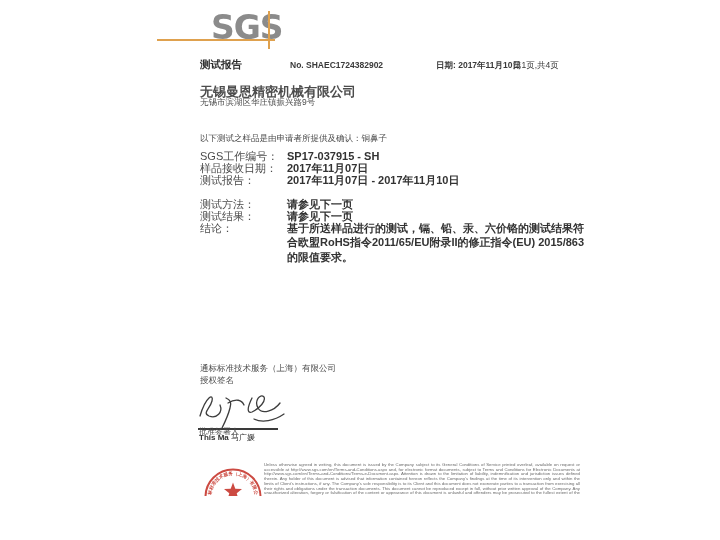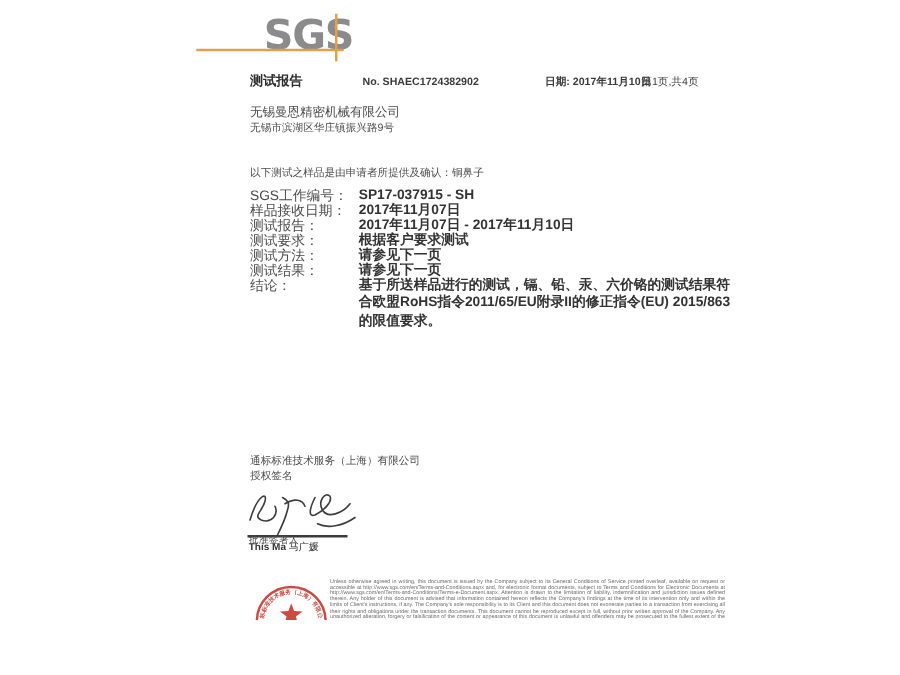--- a/index.html
+++ b/index.html
@@ -12,21 +12,21 @@
             font-family:"DejaVu Sans","Liberation Sans",sans-serif;}
   .crop-h{left:157px;top:39px;width:118px;height:1.5px;background:#dfa14e;}
   .crop-v{left:268px;top:11px;width:1.5px;height:38px;background:#dfa14e;}
 
   
   .rpt-title{left:200px;top:58px;font-size:10.5px;font-weight:bold;color:#2e2e2e;}
   .rpt-no{left:290px;top:60px;font-size:8.5px;font-weight:bold;color:#3a3a3a;text-align:center;}
   .rpt-date{left:436px;top:60px;font-size:8.5px;color:#3a3a3a;font-weight:bold;}
   .rpt-page{left:513px;top:60px;font-size:8.5px;color:#3a3a3a;}
 
-  .appl-name{left:200px;top:83px;font-size:10px;color:#4c4c4c;}
+  .appl-name{left:200px;top:83px;font-size:13px;color:#4c4c4c;font-weight:bold;}
   .appl-addr{left:200px;top:97px;font-size:8.5px;color:#4c4c4c;}
 
   .sample-line{left:200px;top:133px;font-size:8.5px;color:#4c4c4c;}
 
   .frow{position:absolute;left:200px;width:390px;display:flex;font-size:11px;color:#4c4c4c;}
   .frow .lbl{flex:0 0 87px;}
   .frow .val{flex:1;color:#333;font-weight:600;max-width:310px;line-height:1.3;}
 
   .sig-co{left:200px;top:363px;font-size:8.5px;color:#4c4c4c;}
   .sig-auth{left:200px;top:375px;font-size:8.5px;color:#4c4c4c;}
@@ -77,24 +77,20 @@
     <span class="lbl">SGS工作编号：</span>
     <span class="val">SP17-037915 - SH</span>
   </div>
   <div class="frow" style="top:161px">
     <span class="lbl">样品接收日期：</span>
     <span class="val">2017年11月07日</span>
   </div>
   <div class="frow" style="top:173px">
     <span class="lbl">测试报告：</span>
     <span class="val">2017年11月07日 - 2017年11月10日</span>
-  </div>
-  <div class="frow" style="top:185px">
-    <span class="lbl">测试要求：</span>
-    <span class="val">根据客户要求测试</span>
   </div>
   <div class="frow" style="top:197px">
     <span class="lbl">测试方法：</span>
     <span class="val">请参见下一页</span>
   </div>
   <div class="frow" style="top:209px">
     <span class="lbl">测试结果：</span>
     <span class="val">请参见下一页</span>
   </div>
   <div class="frow" style="top:221px">

